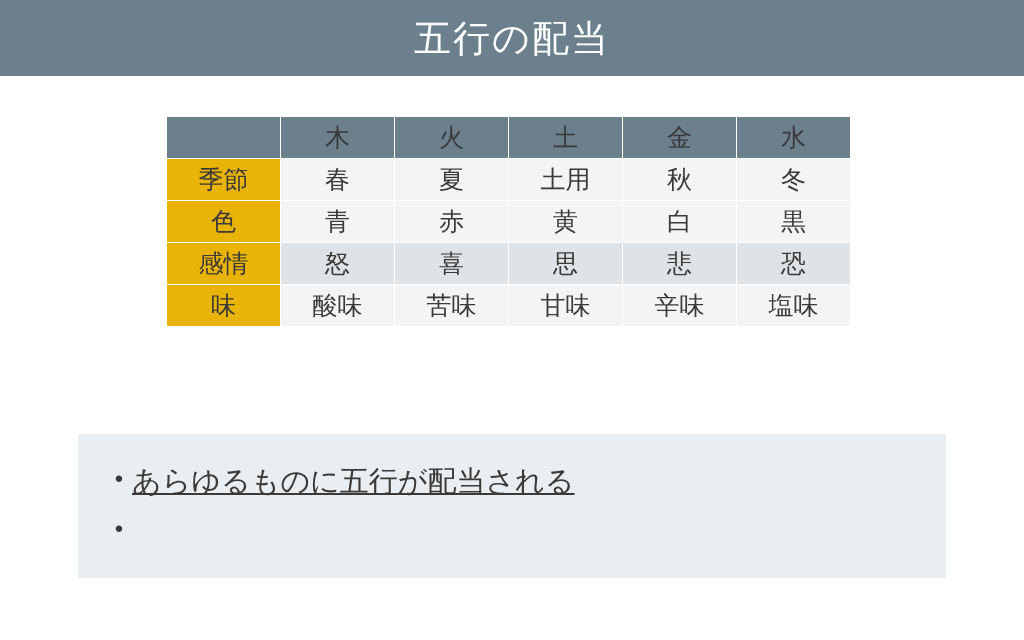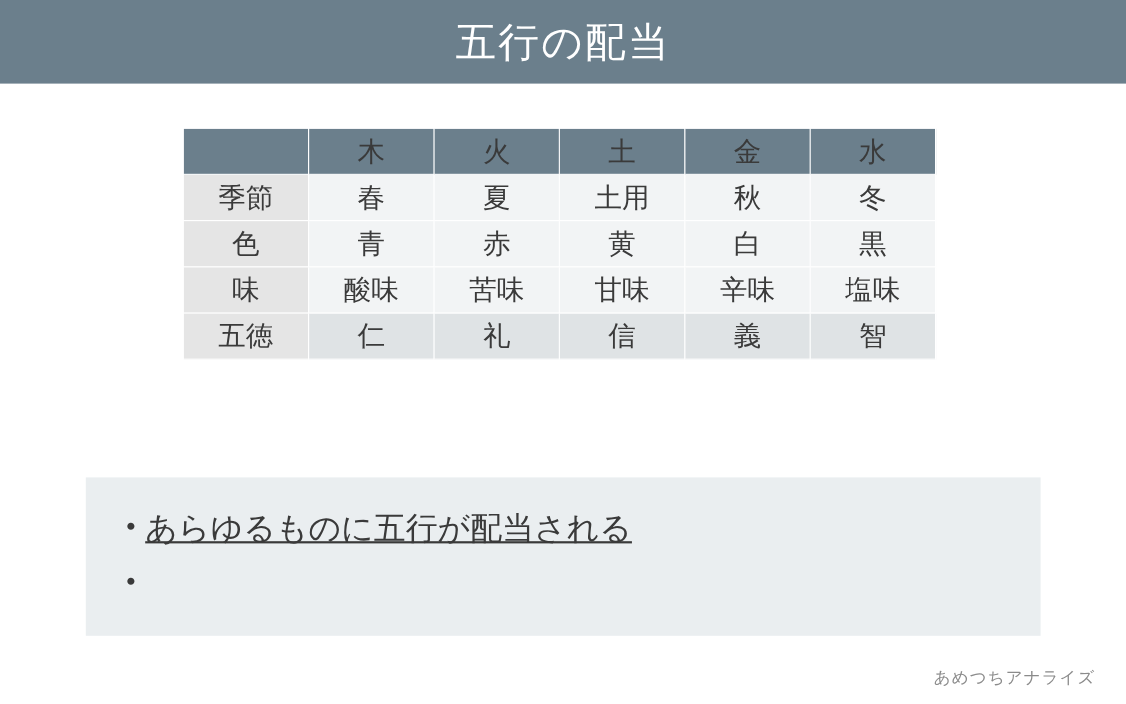--- a/index.html
+++ b/index.html
@@ -61,21 +61,21 @@
   table.gogyo col.datacol { width: 114px; }
   .corner {
     background: #6b7f8c;
   }
   .colhead {
     background: #6b7f8c;
     color: #ffffff;
     font-size: 25px;
   }
   .rowhead-cell {
-    background: #e5e5e5;
+    background: #eab308;
     color: #ffffff;
     font-size: 25px;
   }
   .cell-light {
     background: #f2f4f5;
   }
   .cell-dark {
     background: #dfe3e5;
   }
   .notes-box {
@@ -162,46 +162,45 @@
         </tr>
         <tr>
           <td class="rowhead-cell">色</td>
           <td class="cell-light">青</td>
           <td class="cell-light">赤</td>
           <td class="cell-light">黄</td>
           <td class="cell-light">白</td>
           <td class="cell-light">黒</td>
         </tr>
         <tr>
+          <td class="rowhead-cell">感情</td>
+          <td class="cell-dark">怒</td>
+          <td class="cell-dark">喜</td>
+          <td class="cell-dark">思</td>
+          <td class="cell-dark">悲</td>
+          <td class="cell-dark">恐</td>
+        </tr>
+        <tr>
           <td class="rowhead-cell">味</td>
           <td class="cell-light">酸味</td>
           <td class="cell-light">苦味</td>
           <td class="cell-light">甘味</td>
           <td class="cell-light">辛味</td>
           <td class="cell-light">塩味</td>
-        </tr>
-        <tr>
-          <td class="rowhead-cell">五徳</td>
-          <td class="cell-dark">仁</td>
-          <td class="cell-dark">礼</td>
-          <td class="cell-dark">信</td>
-          <td class="cell-dark">義</td>
-          <td class="cell-dark">智</td>
         </tr>
       </tbody>
     </table>
   </div>
 
   <div class="notes-box">
     <ul class="notes-list">
       <li>
         <span class="bullet">•</span>
         <span class="note-text">あらゆるものに五行が配当される</span>
       </li>
       <li>
         <span class="bullet">•</span>
       </li>
     </ul>
   </div>
 
-  <div class="footer">あめつちアナライズ</div>
 
 </div>
 
 </body></html>

